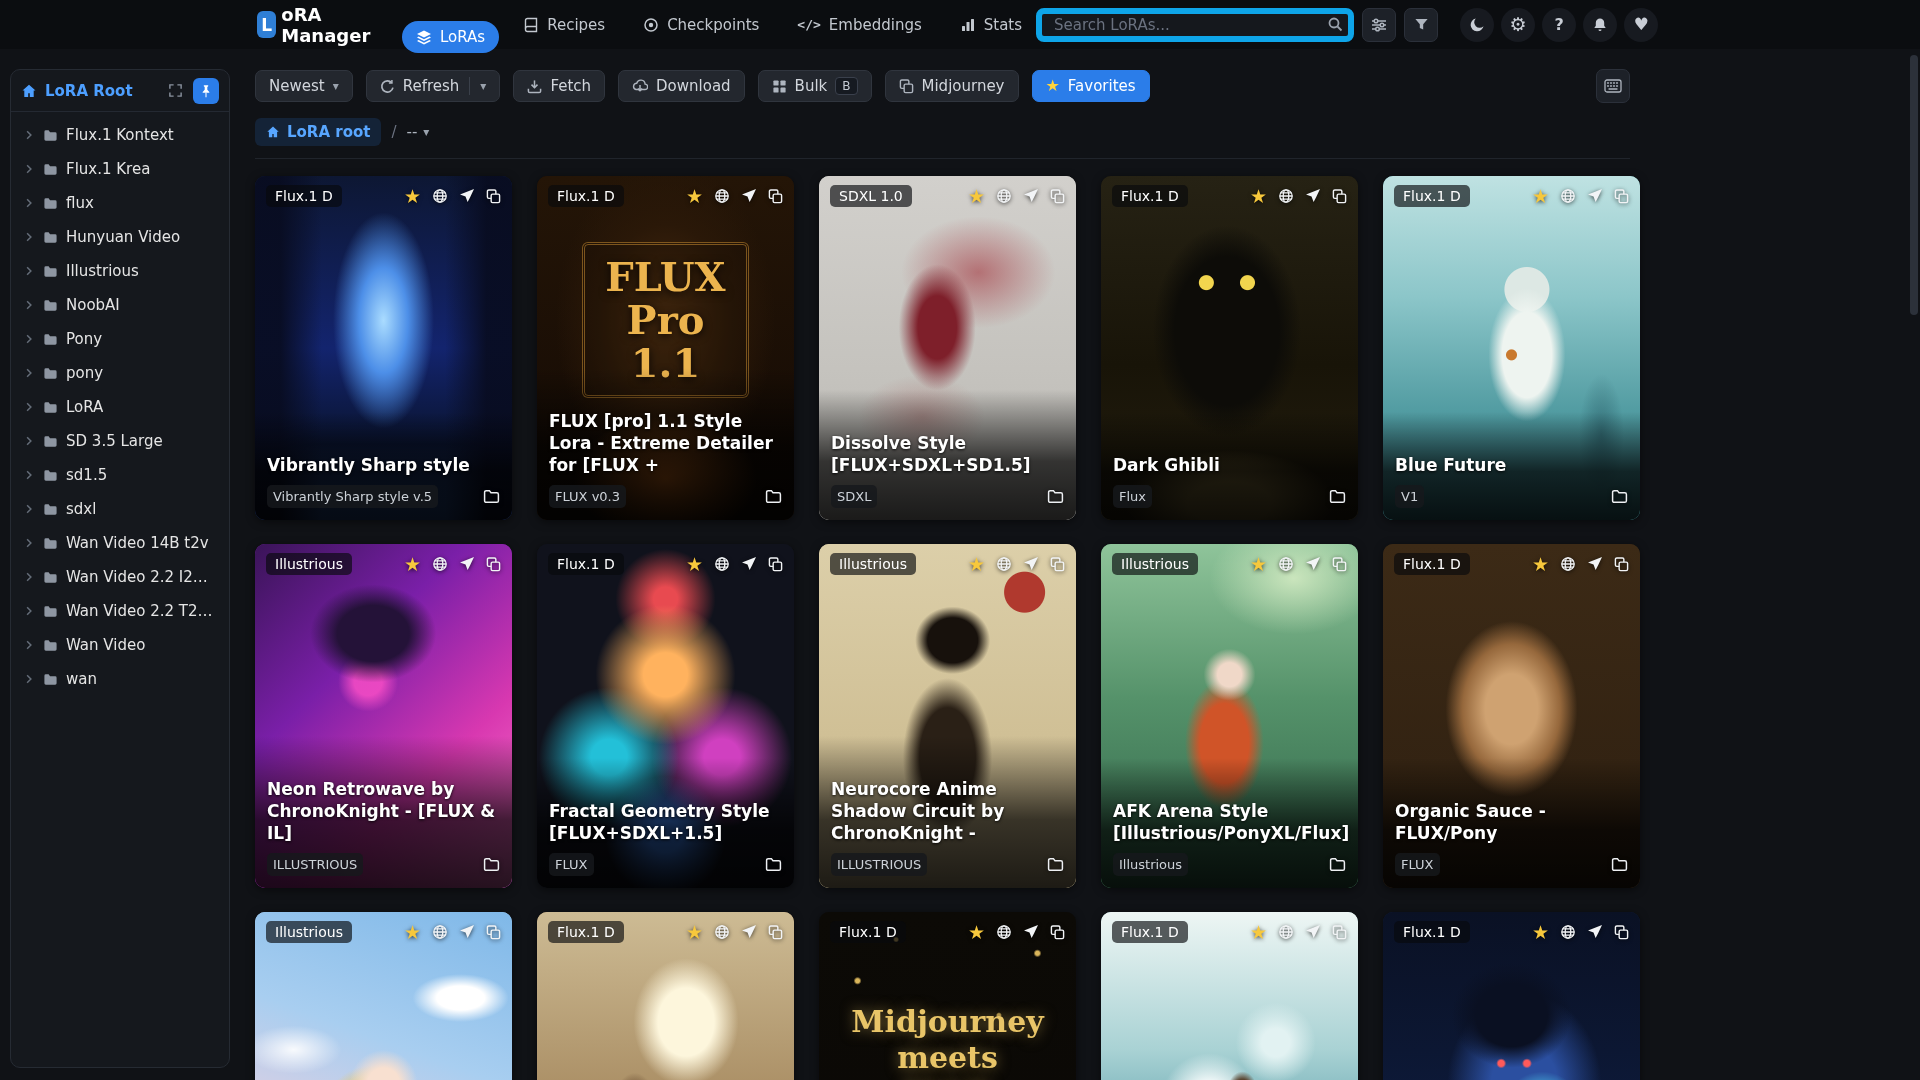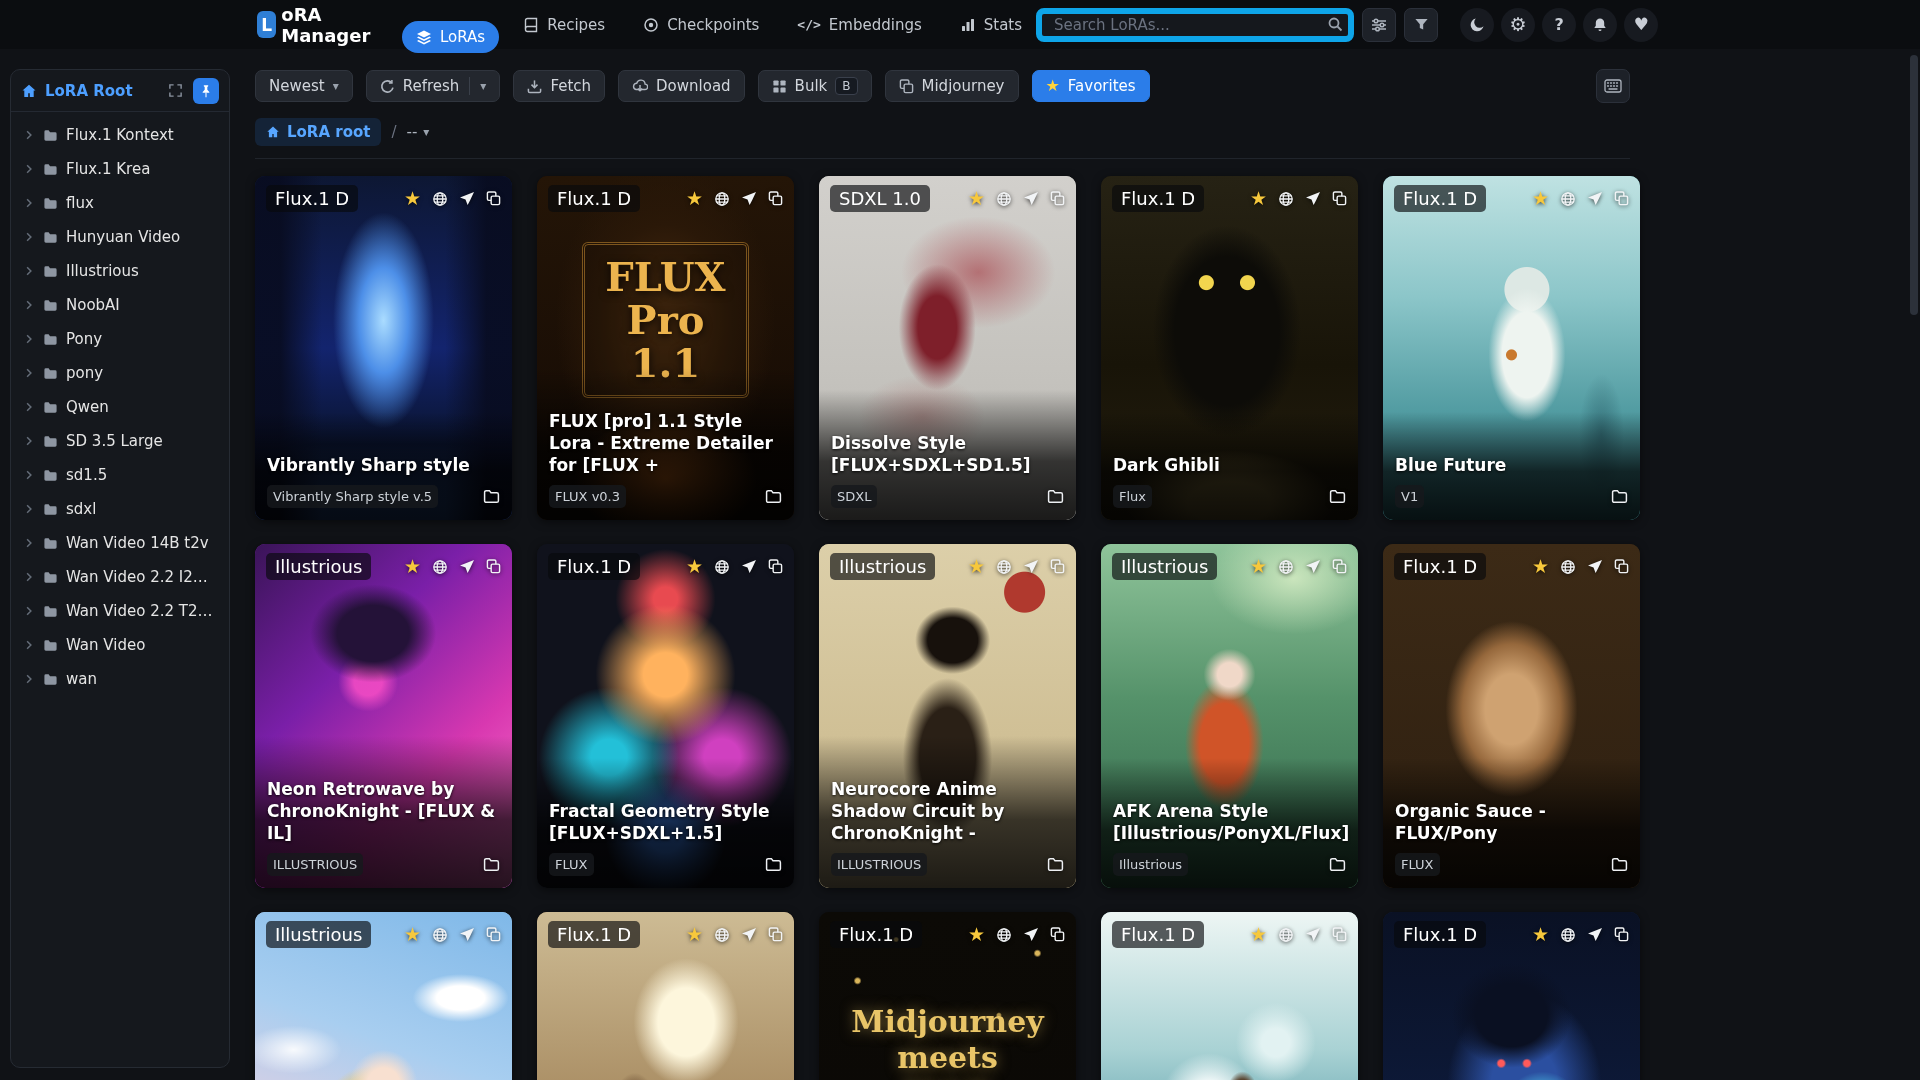--- a/index.html
+++ b/index.html
@@ -121,21 +121,21 @@
   }
   .card-art { position:absolute; inset:0; background-color:#10131a; display:flex; flex-direction:column; align-items:center; }
   .art-text {
     position:relative; text-align:center; font-family:"DejaVu Serif","Liberation Serif",serif;
     font-weight:bold; white-space:pre-line;
   }
   .card-top {
     position:absolute; top:0; left:0; right:0; display:flex; justify-content:space-between;
     align-items:center; padding:9px 11px;
   }
-  .model-badge { background:rgba(8,9,12,.65); color:#fff; font-size:18px; padding:3px 9px; border-radius:5px; }
+  .model-badge { background:rgba(8,9,12,.65); color:#fff; font-size:14px; padding:3px 9px; border-radius:5px; }
   .card-actions { display:flex; align-items:center; gap:11px; }
   .card-actions .ic { color:#f2f4f6; display:flex; filter:drop-shadow(0 1px 2px rgba(0,0,0,.7)); cursor:pointer; }
   .ic.star { color:#f7c83c; font-size:19px; line-height:1; font-family:"DejaVu Sans",sans-serif; }
   .card-bottom {
     position:absolute; left:0; right:0; bottom:0; padding:42px 12px 12px;
     background:linear-gradient(180deg,rgba(0,0,0,0) 0%,rgba(0,0,0,.72) 55%,rgba(0,0,0,.85) 100%);
   }
   .card-title { color:#fff; font-weight:bold; font-size:17px; line-height:1.3; margin-bottom:9px; text-shadow:0 1px 3px rgba(0,0,0,.9); }
   .card-footer { display:flex; align-items:center; justify-content:space-between; }
   .version-badge { background:rgba(22,24,28,.82); color:#cdd2d8; font-size:13px; padding:4px 6px; border-radius:5px; }
@@ -475,21 +475,21 @@
     <span class="chev">
       <svg width="12" height="12" viewBox="0 0 16 16" fill="none" stroke="currentColor" stroke-width="2">
               <path d="m5.5 3 5 5-5 5"></path>
             </svg>
     </span>
     <span class="fold-ic">
       <svg width="15" height="15" viewBox="0 0 16 16" fill="currentColor">
               <path d="M1.5 4A1.5 1.5 0 0 1 3 2.5h3l1.5 2H13A1.5 1.5 0 0 1 14.5 6v6A1.5 1.5 0 0 1 13 13.5H3A1.5 1.5 0 0 1 1.5 12z"></path>
             </svg>
     </span>
-    <span class="fold-label">Qwen</span>
+    <span class="fold-label">LoRA</span>
   </div>
         <div class="folder-item">
     <span class="chev">
       <svg width="12" height="12" viewBox="0 0 16 16" fill="none" stroke="currentColor" stroke-width="2">
               <path d="m5.5 3 5 5-5 5"></path>
             </svg>
     </span>
     <span class="fold-ic">
       <svg width="15" height="15" viewBox="0 0 16 16" fill="currentColor">
               <path d="M1.5 4A1.5 1.5 0 0 1 3 2.5h3l1.5 2H13A1.5 1.5 0 0 1 14.5 6v6A1.5 1.5 0 0 1 13 13.5H3A1.5 1.5 0 0 1 1.5 12z"></path>

